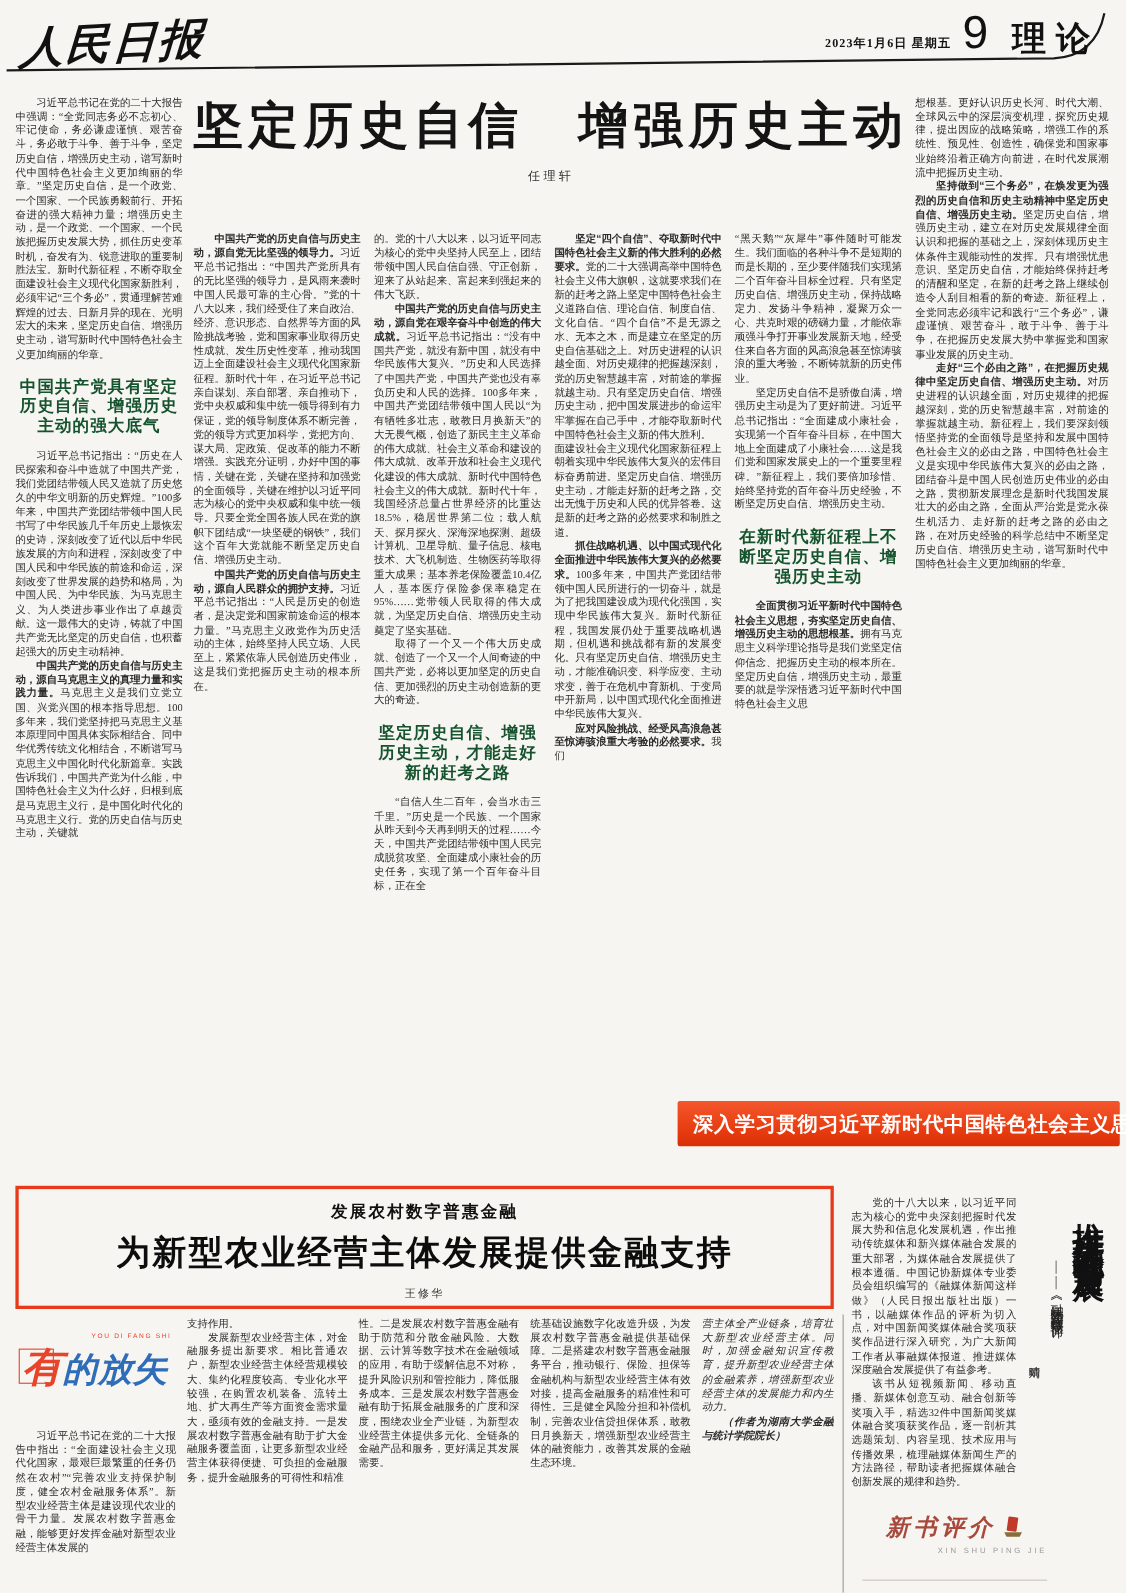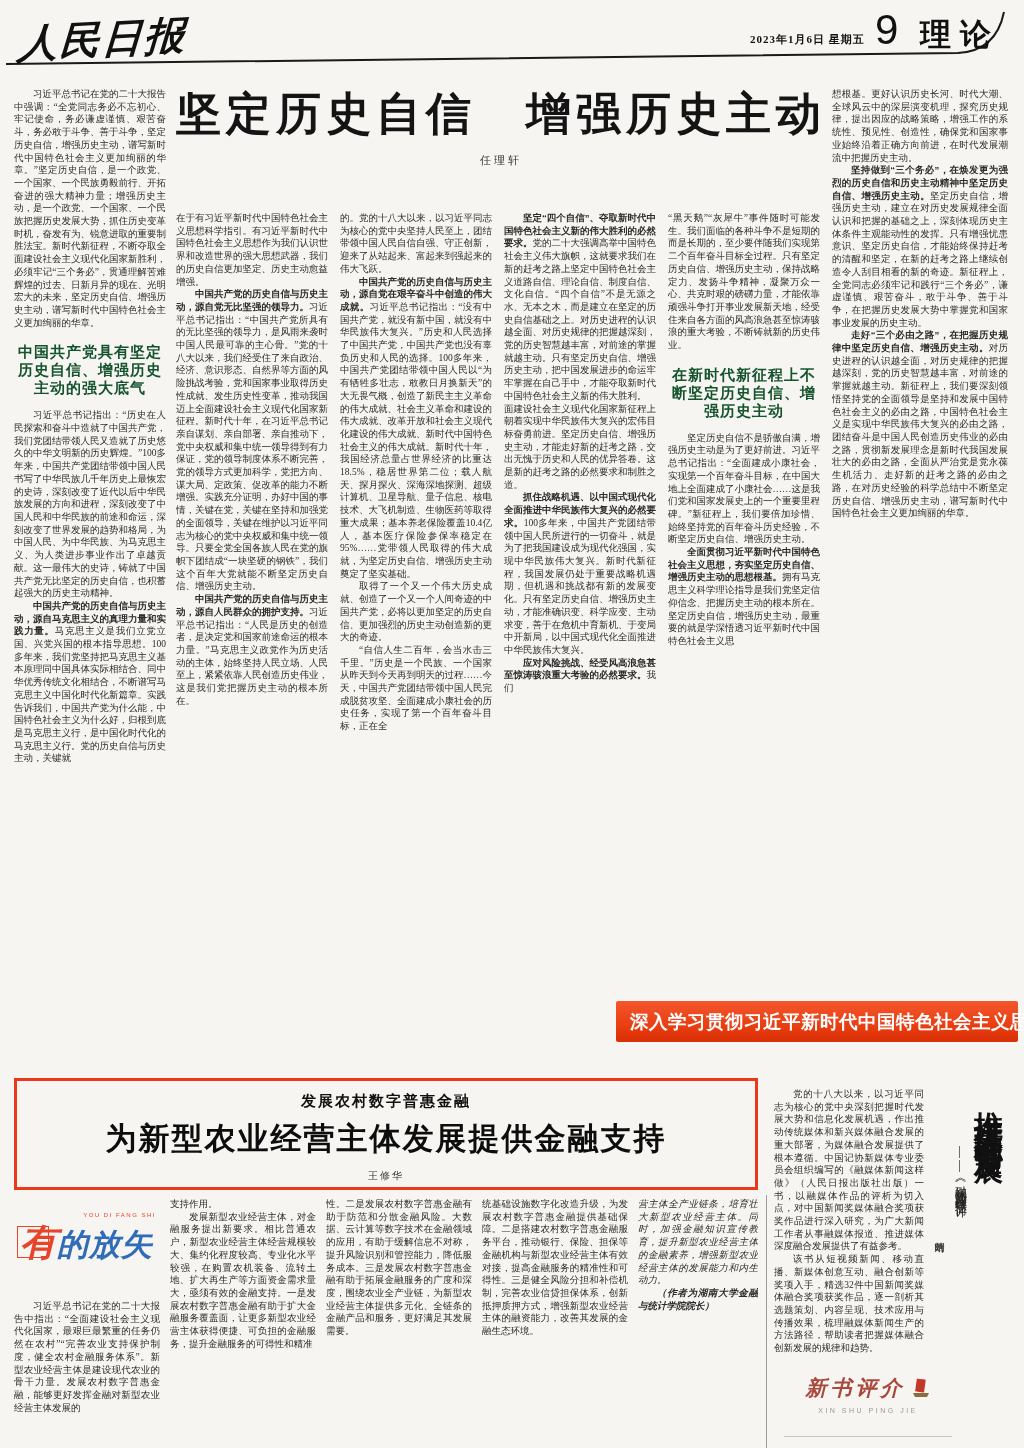--- a/index.html
+++ b/index.html
@@ -134,21 +134,21 @@
   .rev-title{
     font-family:"Liberation Serif",serif;font-weight:900;
     font-size:29px;letter-spacing:5px;
   }
   .rev-sub{
     font-size:12px;letter-spacing:2px;padding-top:58px;margin-left:6px;color:#222;
   }
   .rev-byline{font-size:10px;padding-top:146px;margin-left:4px;color:#333;}
   .newbook{
     position:absolute;left:784px;top:1374px;width:168px;height:62px;
-    text-align:center;border-bottom:1px solid #c9c5bd;
+    text-align:right;border-bottom:1px solid #c9c5bd;
   }
   .newbook .title-row{
     display:flex;align-items:center;justify-content:center;gap:5px;
   }
   .newbook .nb-title{
     font-family:"Liberation Serif",serif;font-weight:bold;font-style:italic;
     font-size:21px;letter-spacing:4px;color:#a8493c;
   }
   .newbook .nb-pinyin{
     margin-top:5px;font-family:"Liberation Sans",sans-serif;
@@ -177,45 +177,47 @@
 
 <div class="para"><span>习近平总书记在党的二十大报告中强调：“全党同志务必不忘初心、牢记使命，务必谦虚谨慎、艰苦奋斗，务必敢于斗争、善于斗争，坚定历史自信，增强历史主动，谱写新时代中国特色社会主义更加绚丽的华章。”坚定历史自信，是一个政党、一个国家、一个民族勇毅前行、开拓奋进的强大精神力量；增强历史主动，是一个政党、一个国家、一个民族把握历史发展大势，抓住历史变革时机，奋发有为、锐意进取的重要制胜法宝。新时代新征程，不断夺取全面建设社会主义现代化国家新胜利，必须牢记“三个务必”，贯通理解苦难辉煌的过去、日新月异的现在、光明宏大的未来，坚定历史自信、增强历史主动，谱写新时代中国特色社会主义更加绚丽的华章。</span></div>
     <div class="para">
       <span class="col-head">中国共产党具有坚定历史自信、增强历史主动的强大底气</span>
     </div>
     <div class="para"><span>习近平总书记指出：“历史在人民探索和奋斗中造就了中国共产党，我们党团结带领人民又造就了历史悠久的中华文明新的历史辉煌。”100多年来，中国共产党团结带领中国人民书写了中华民族几千年历史上最恢宏的史诗，深刻改变了近代以后中华民族发展的方向和进程，深刻改变了中国人民和中华民族的前途和命运，深刻改变了世界发展的趋势和格局，为中国人民、为中华民族、为马克思主义、为人类进步事业作出了卓越贡献。这一最伟大的史诗，铸就了中国共产党无比坚定的历史自信，也积蓄起强大的历史主动精神。</span></div>
     <div class="para"><span class="lead">中国共产党的历史自信与历史主动，源自马克思主义的真理力量和实践力量。</span><span>马克思主义是我们立党立国、兴党兴国的根本指导思想。100多年来，我们党坚持把马克思主义基本原理同中国具体实际相结合、同中华优秀传统文化相结合，不断谱写马克思主义中国化时代化新篇章。实践告诉我们，中国共产党为什么能，中国特色社会主义为什么好，归根到底是马克思主义行，是中国化时代化的马克思主义行。党的历史自信与历史主动，关键就</span></div>
   </div>
 <div id="col2" class="col">
 
-<div class="para flush"><span>在于有习近平新时代中国特色社会主义思想科学指引。有习近平新时代中国特色社会主义思想作为我们认识世界和改造世界的强大思想武器，我们的历史自信更加坚定、历史主动愈益增强。</span></div>
     <div class="para"><span class="lead">中国共产党的历史自信与历史主动，源自党无比坚强的领导力。</span><span>习近平总书记指出：“中国共产党所具有的无比坚强的领导力，是风雨来袭时中国人民最可靠的主心骨。”党的十八大以来，我们经受住了来自政治、经济、意识形态、自然界等方面的风险挑战考验，党和国家事业取得历史性成就、发生历史性变革，推动我国迈上全面建设社会主义现代化国家新征程。新时代十年，在习近平总书记亲自谋划、亲自部署、亲自推动下，党中央权威和集中统一领导得到有力保证，党的领导制度体系不断完善，党的领导方式更加科学，党把方向、谋大局、定政策、促改革的能力不断增强。实践充分证明，办好中国的事情，关键在党，关键在坚持和加强党的全面领导，关键在维护以习近平同志为核心的党中央权威和集中统一领导。只要全党全国各族人民在党的旗帜下团结成“一块坚硬的钢铁”，我们这个百年大党就能不断坚定历史自信、增强历史主动。</span></div>
     <div class="para"><span class="lead">中国共产党的历史自信与历史主动，源自人民群众的拥护支持。</span><span>习近平总书记指出：“人民是历史的创造者，是决定党和国家前途命运的根本力量。”马克思主义政党作为历史活动的主体，始终坚持人民立场、人民至上，紧紧依靠人民创造历史伟业，这是我们党把握历史主动的根本所在。</span></div>
   </div>
 <div id="col3" class="col">
 
 <div class="para flush"><span>的。党的十八大以来，以习近平同志为核心的党中央坚持人民至上，团结带领中国人民自信自强、守正创新，迎来了从站起来、富起来到强起来的伟大飞跃。</span></div>
     <div class="para"><span class="lead">中国共产党的历史自信与历史主动，源自党在艰辛奋斗中创造的伟大成就。</span><span>习近平总书记指出：“没有中国共产党，就没有新中国，就没有中华民族伟大复兴。”历史和人民选择了中国共产党，中国共产党也没有辜负历史和人民的选择。100多年来，中国共产党团结带领中国人民以“为有牺牲多壮志，敢教日月换新天”的大无畏气概，创造了新民主主义革命的伟大成就、社会主义革命和建设的伟大成就、改革开放和社会主义现代化建设的伟大成就、新时代中国特色社会主义的伟大成就。新时代十年，我国经济总量占世界经济的比重达18.5%，稳居世界第二位；载人航天、探月探火、深海深地探测、超级计算机、卫星导航、量子信息、核电技术、大飞机制造、生物医药等取得重大成果；基本养老保险覆盖10.4亿人，基本医疗保险参保率稳定在95%……党带领人民取得的伟大成就，为坚定历史自信、增强历史主动奠定了坚实基础。</span></div>
     <div class="para"><span>取得了一个又一个伟大历史成就、创造了一个又一个人间奇迹的中国共产党，必将以更加坚定的历史自信、更加强烈的历史主动创造新的更大的奇迹。</span></div>
+    <div class="para">
+      <span class="col-head">坚定历史自信、增强历史主动，才能走好新的赶考之路</span>
+    </div>
     <div class="para"><span>“自信人生二百年，会当水击三千里。”历史是一个民族、一个国家从昨天到今天再到明天的过程……今天，中国共产党团结带领中国人民完成脱贫攻坚、全面建成小康社会的历史任务，实现了第一个百年奋斗目标，正在全</span></div>
   </div>
 <div id="col4" class="col">
 
 <div class="para"><span class="lead">坚定“四个自信”、夺取新时代中国特色社会主义新的伟大胜利的必然要求。</span><span>党的二十大强调高举中国特色社会主义伟大旗帜，这就要求我们在新的赶考之路上坚定中国特色社会主义道路自信、理论自信、制度自信、文化自信。“四个自信”不是无源之水、无本之木，而是建立在坚定的历史自信基础之上。对历史进程的认识越全面、对历史规律的把握越深刻，党的历史智慧越丰富，对前途的掌握就越主动。只有坚定历史自信、增强历史主动，把中国发展进步的命运牢牢掌握在自己手中，才能夺取新时代中国特色社会主义新的伟大胜利。</span></div>
     <div class="para flush"><span>面建设社会主义现代化国家新征程上朝着实现中华民族伟大复兴的宏伟目标奋勇前进。坚定历史自信、增强历史主动，才能走好新的赶考之路，交出无愧于历史和人民的优异答卷。这是新的赶考之路的必然要求和制胜之道。</span></div>
     <div class="para"><span class="lead">抓住战略机遇、以中国式现代化全面推进中华民族伟大复兴的必然要求。</span><span>100多年来，中国共产党团结带领中国人民所进行的一切奋斗，就是为了把我国建设成为现代化强国，实现中华民族伟大复兴。新时代新征程，我国发展仍处于重要战略机遇期，但机遇和挑战都有新的发展变化。只有坚定历史自信、增强历史主动，才能准确识变、科学应变、主动求变，善于在危机中育新机、于变局中开新局，以中国式现代化全面推进中华民族伟大复兴。</span></div>
     <div class="para"><span class="lead">应对风险挑战、经受风高浪急甚至惊涛骇浪重大考验的必然要求。</span><span>我们</span></div>
   </div>
 <div id="col5" class="col">
 
 <div class="para flush"><span>“黑天鹅”“灰犀牛”事件随时可能发生。我们面临的各种斗争不是短期的而是长期的，至少要伴随我们实现第二个百年奋斗目标全过程。只有坚定历史自信、增强历史主动，保持战略定力、发扬斗争精神，凝聚万众一心、共克时艰的磅礴力量，才能依靠顽强斗争打开事业发展新天地，经受住来自各方面的风高浪急甚至惊涛骇浪的重大考验，不断铸就新的历史伟业。</span></div>
+    <div class="para"><span>坚定历史自信不是骄傲自满，增强历史主动是为了更好前进。习近平总书记指出：“全面建成小康社会，实现第一个百年奋斗目标，在中国大地上全面建成了小康社会……这是我们党和国家发展史上的一个重要里程碑。”新征程上，我们要倍加珍惜、始终坚持党的百年奋斗历史经验，不断坚定历史自信、增强历史主动。</span></div>
     <div class="para">
       <span class="col-head">在新时代新征程上不断坚定历史自信、增强历史主动</span>
     </div>
-    <div class="para"><span>坚定历史自信不是骄傲自满，增强历史主动是为了更好前进。习近平总书记指出：“全面建成小康社会，实现第一个百年奋斗目标，在中国大地上全面建成了小康社会……这是我们党和国家发展史上的一个重要里程碑。”新征程上，我们要倍加珍惜、始终坚持党的百年奋斗历史经验，不断坚定历史自信、增强历史主动。</span></div>
     <div class="para"><span class="lead">全面贯彻习近平新时代中国特色社会主义思想，夯实坚定历史自信、增强历史主动的思想根基。</span><span>拥有马克思主义科学理论指导是我们党坚定信仰信念、把握历史主动的根本所在。坚定历史自信，增强历史主动，最重要的就是学深悟透习近平新时代中国特色社会主义思</span></div>
   </div>
 <div id="col6" class="col">
 
 <div class="para flush"><span>想根基。更好认识历史长河、时代大潮、全球风云中的深层演变机理，探究历史规律，提出因应的战略策略，增强工作的系统性、预见性、创造性，确保党和国家事业始终沿着正确方向前进，在时代发展潮流中把握历史主动。</span></div>
     <div class="para"><span class="lead">坚持做到“三个务必”，在焕发更为强烈的历史自信和历史主动精神中坚定历史自信、增强历史主动。</span><span>坚定历史自信，增强历史主动，建立在对历史发展规律全面认识和把握的基础之上，深刻体现历史主体条件主观能动性的发挥。只有增强忧患意识、坚定历史自信，才能始终保持赶考的清醒和坚定，在新的赶考之路上继续创造令人刮目相看的新的奇迹。新征程上，全党同志必须牢记和践行“三个务必”，谦虚谨慎、艰苦奋斗，敢于斗争、善于斗争，在把握历史发展大势中掌握党和国家事业发展的历史主动。</span></div>
     <div class="para"><span class="lead">走好“三个必由之路”，在把握历史规律中坚定历史自信、增强历史主动。</span><span>对历史进程的认识越全面，对历史规律的把握越深刻，党的历史智慧越丰富，对前途的掌握就越主动。新征程上，我们要深刻领悟坚持党的全面领导是坚持和发展中国特色社会主义的必由之路，中国特色社会主义是实现中华民族伟大复兴的必由之路，团结奋斗是中国人民创造历史伟业的必由之路，贯彻新发展理念是新时代我国发展壮大的必由之路，全面从严治党是党永葆生机活力、走好新的赶考之路的必由之路，在对历史经验的科学总结中不断坚定历史自信、增强历史主动，谱写新时代中国特色社会主义更加绚丽的华章。</span></div>
   </div>
 
 <div class="study-banner">
@@ -242,21 +244,21 @@
 
 <div class="para flush"><span>支持作用。</span></div>
     <div class="para"><span>发展新型农业经营主体，对金融服务提出新要求。相比普通农户，新型农业经营主体经营规模较大、集约化程度较高、专业化水平较强，在购置农机装备、流转土地、扩大再生产等方面资金需求量大，亟须有效的金融支持。一是发展农村数字普惠金融有助于扩大金融服务覆盖面，让更多新型农业经营主体获得便捷、可负担的金融服务，提升金融服务的可得性和精准</span></div>
   </div>
 <div id="fincolC" class="col fin-col">
 
 <div class="para flush"><span>性。二是发展农村数字普惠金融有助于防范和分散金融风险。大数据、云计算等数字技术在金融领域的应用，有助于缓解信息不对称，提升风险识别和管控能力，降低服务成本。三是发展农村数字普惠金融有助于拓展金融服务的广度和深度，围绕农业全产业链，为新型农业经营主体提供多元化、全链条的金融产品和服务，更好满足其发展需要。</span></div>
   </div>
 <div id="fincolD" class="col fin-col">
 
-<div class="para flush"><span>统基础设施数字化改造升级，为发展农村数字普惠金融提供基础保障。二是搭建农村数字普惠金融服务平台，推动银行、保险、担保等金融机构与新型农业经营主体有效对接，提高金融服务的精准性和可得性。三是健全风险分担和补偿机制，完善农业信贷担保体系，创新抵押质押方式，增强新型农业经营主体的融资能力，改善其发展的金融生态环境。</span></div>
+<div class="para flush"><span>统基础设施数字化改造升级，为发展农村数字普惠金融提供基础保障。二是搭建农村数字普惠金融服务平台，推动银行、保险、担保等金融机构与新型农业经营主体有效对接，提高金融服务的精准性和可得性。三是健全风险分担和补偿机制，完善农业信贷担保体系，敢教日月换新天，增强新型农业经营主体的融资能力，改善其发展的金融生态环境。</span></div>
   </div>
 <div id="fincolE" class="col fin-col">
 
 <div class="para flush"><span>营主体全产业链条，培育壮大新型农业经营主体。同时，加强金融知识宣传教育，提升新型农业经营主体的金融素养，增强新型农业经营主体的发展能力和内生动力。</span></div>
     <div class="para attrib"><span>（作者为湖南大学金融与统计学院院长）</span></div>
   </div>
 
 <div class="vdivider"></div>
 
 <div id="revcol" class="col">

